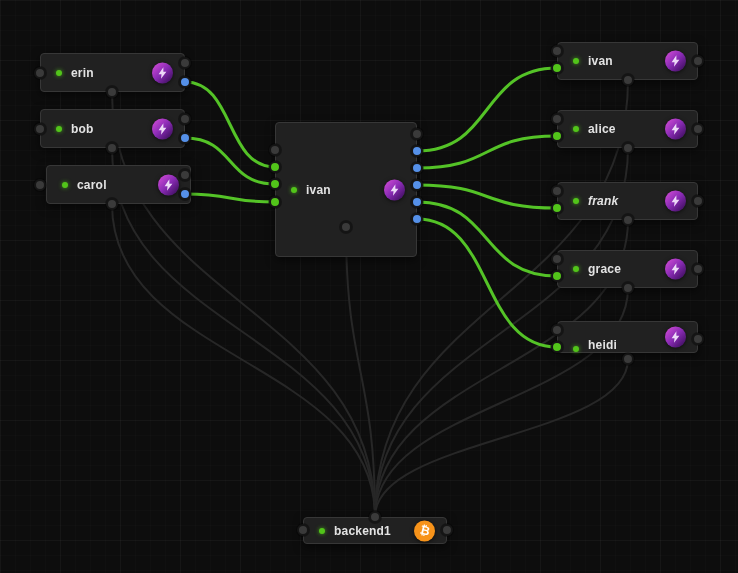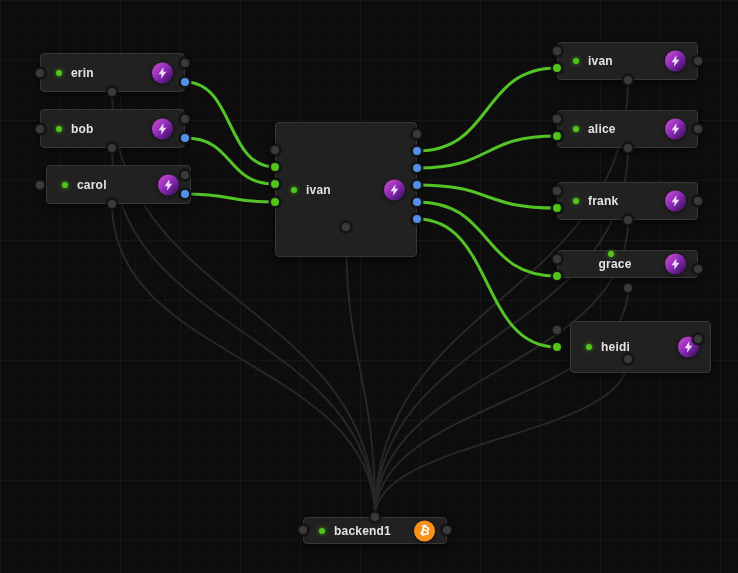--- a/index.html
+++ b/index.html
@@ -138,41 +138,41 @@
       <div class="node" style="left: 557px; top: 110px; width: 141px; height: 38px;">
     <span class="status-dot" style="background: rgb(82, 196, 26);"></span>
     <span class="node-label">alice</span>
     <span class="icon lightning">
       <svg viewBox="0 0 24 24">
             <path d="M13.6 1.5 L4.8 14.2 h5.4 L9.2 22.5 L19.2 9.6 h-5.6 Z"></path>
           </svg>
     </span>
 
   </div>
-      <div class="node" style="left: 557px; top: 182px; width: 141px; height: 38px;">
+      <div class="node" style="left: 557px; top: 182px; width: 141px; height: 38px; font-style: italic;">
     <span class="status-dot" style="background: rgb(82, 196, 26);"></span>
     <span class="node-label">frank</span>
     <span class="icon lightning">
       <svg viewBox="0 0 24 24">
             <path d="M13.6 1.5 L4.8 14.2 h5.4 L9.2 22.5 L19.2 9.6 h-5.6 Z"></path>
           </svg>
     </span>
 
   </div>
-      <div class="node" style="left: 557px; top: 250px; width: 141px; height: 28px; flex-direction: column;">
+      <div class="node" style="left: 557px; top: 250px; width: 141px; height: 38px;">
     <span class="status-dot" style="background: rgb(82, 196, 26);"></span>
     <span class="node-label">grace</span>
     <span class="icon lightning">
       <svg viewBox="0 0 24 24">
             <path d="M13.6 1.5 L4.8 14.2 h5.4 L9.2 22.5 L19.2 9.6 h-5.6 Z"></path>
           </svg>
     </span>
 
   </div>
-      <div class="node" style="left: 570px; top: 321px; width: 141px; height: 52px;">
+      <div class="node" style="left: 557px; top: 321px; width: 141px; height: 32px; align-items: flex-end;">
     <span class="status-dot" style="background: rgb(82, 196, 26);"></span>
     <span class="node-label">heidi</span>
     <span class="icon lightning">
       <svg viewBox="0 0 24 24">
             <path d="M13.6 1.5 L4.8 14.2 h5.4 L9.2 22.5 L19.2 9.6 h-5.6 Z"></path>
           </svg>
     </span>
 
   </div>
       <div class="node" style="left: 303px; top: 517px; width: 144px; height: 27px;">

